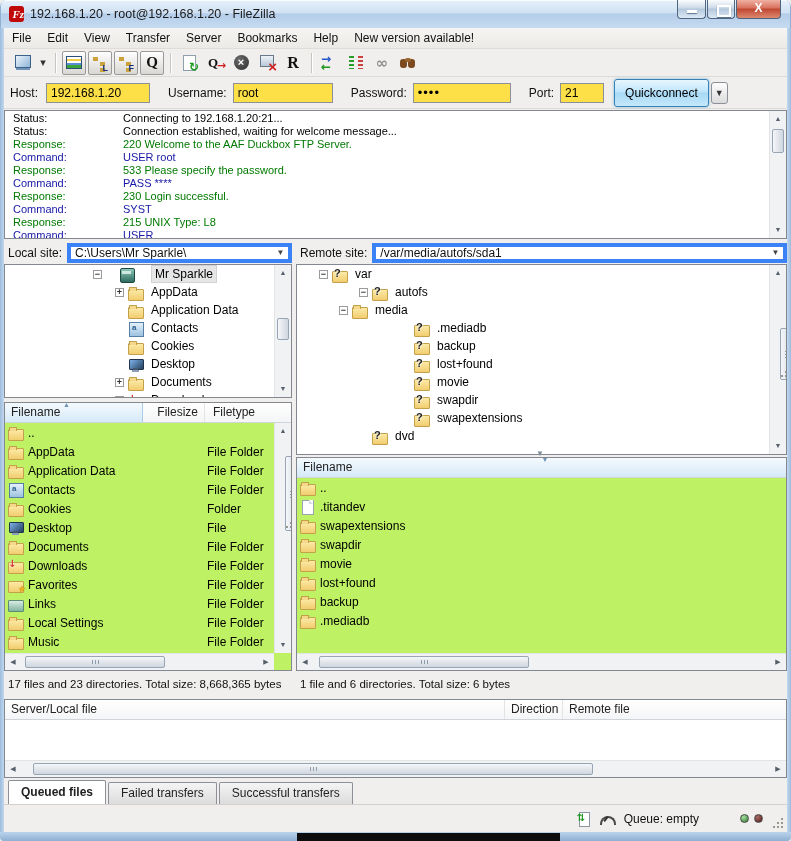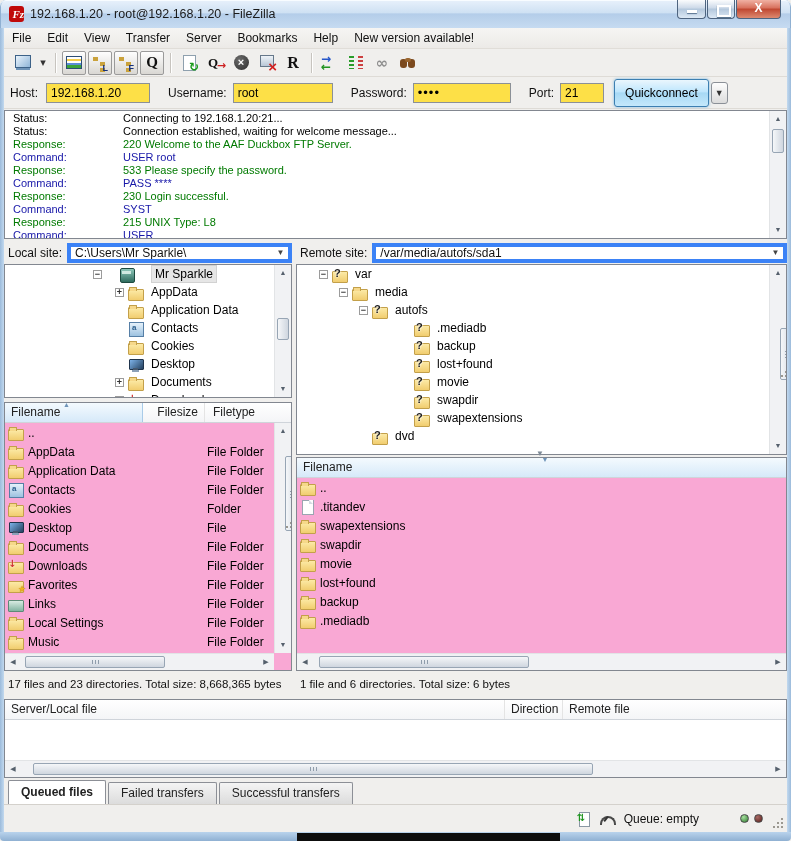--- a/index.html
+++ b/index.html
@@ -145,21 +145,21 @@
   .i-contacts::before { content:""; position:absolute; left:1px; top:1px; width:13px; height:13px;
     background:linear-gradient(#e5f1fa,#9dc2e0); border:1px solid #567fa6; }
   .i-contacts::after { content:"a"; position:absolute; left:4px; top:2px; font:bold 8px "Liberation Sans",sans-serif; color:#2a5d8c; }
   .i-desktop::before { content:""; position:absolute; left:1px; top:2px; width:13px; height:9px;
     background:linear-gradient(135deg,#7db2e8,#24405e); border:1px solid #20344c; border-radius:1px; }
   .i-desktop::after { content:""; position:absolute; left:5px; top:11px; width:5px; height:2px; background:#46586e; box-shadow:-1px 2px 0 #8ba0b8, 1px 2px 0 #8ba0b8; }
   .i-file::before { content:""; position:absolute; left:2px; top:1px; width:10px; height:13px; background:#fff; border:1px solid #9aa5b1; }
   .i-file::after { content:""; position:absolute; left:9px; top:1px; border-style:solid; border-width:0 4px 4px 0; border-color:#d5dce4 #fff; }
 
   
-  .listpanel { position:absolute; background:#f9a8d4; border:1px solid #828790; overflow:hidden; }
+  .listpanel { position:absolute; background:#bef264; border:1px solid #828790; overflow:hidden; }
   .list-local { left:4px; top:402px; width:288px; height:269px; }
   .list-remote { left:296px; top:457px; width:491px; height:214px; }
   .lheader { position:absolute; left:0; top:0; right:0; height:20px; display:flex;
     background:linear-gradient(#ffffff,#f4f5f7); border-bottom:1px solid #cfd4da; font-size:12px; color:#222; }
   .hcell { position:relative; padding:2px 6px; border-right:1px solid #e4e4e4; overflow:hidden; white-space:nowrap; }
   .hcell.sorted { background:linear-gradient(#f4fafe,#d6e9f9); border-right:1px solid #a9cbe8; }
   .sortarrow { position:absolute; top:-2px; font-size:7px; color:#6f94b8; }
   .rows { position:absolute; left:0; right:0; overflow:hidden; }
   .list-local .rows { top:20px; bottom:17px; right:17px; }
   .list-remote .rows { top:20px; bottom:17px; }
@@ -399,30 +399,30 @@
 
   <div class="treepanel tree-remote">
     <div>
 
         <div class="trow" style="padding-left: 22px;">
           <span class="expander minus"></span>
           <span class="ficon i-folder-q"></span>
           <span class="tlabel">var</span>
         </div>
 
+        <div class="trow" style="padding-left: 62px;">
+          <span class="expander minus"></span>
+          <span class="ficon i-folder-q"></span>
+          <span class="tlabel">autofs</span>
+        </div>
+
         <div class="trow" style="padding-left: 42px;">
           <span class="expander minus"></span>
           <span class="ficon i-folder"></span>
           <span class="tlabel">media</span>
-        </div>
-
-        <div class="trow" style="padding-left: 62px;">
-          <span class="expander minus"></span>
-          <span class="ficon i-folder-q"></span>
-          <span class="tlabel">autofs</span>
         </div>
 
 
         <div class="trow" style="padding-left: 104px;">
           <span class="expander none"></span>
           <span class="ficon i-folder-q"></span>
           <span class="tlabel">.mediadb</span>
         </div>
 
         <div class="trow" style="padding-left: 104px;">

